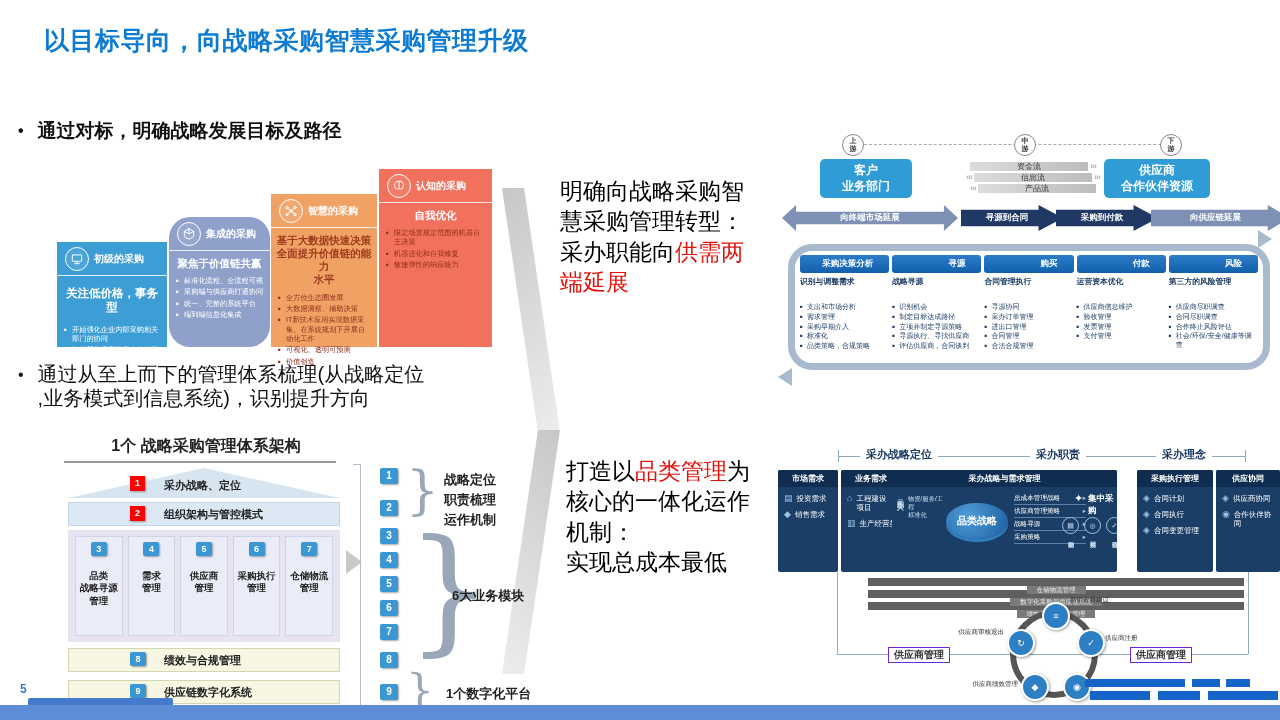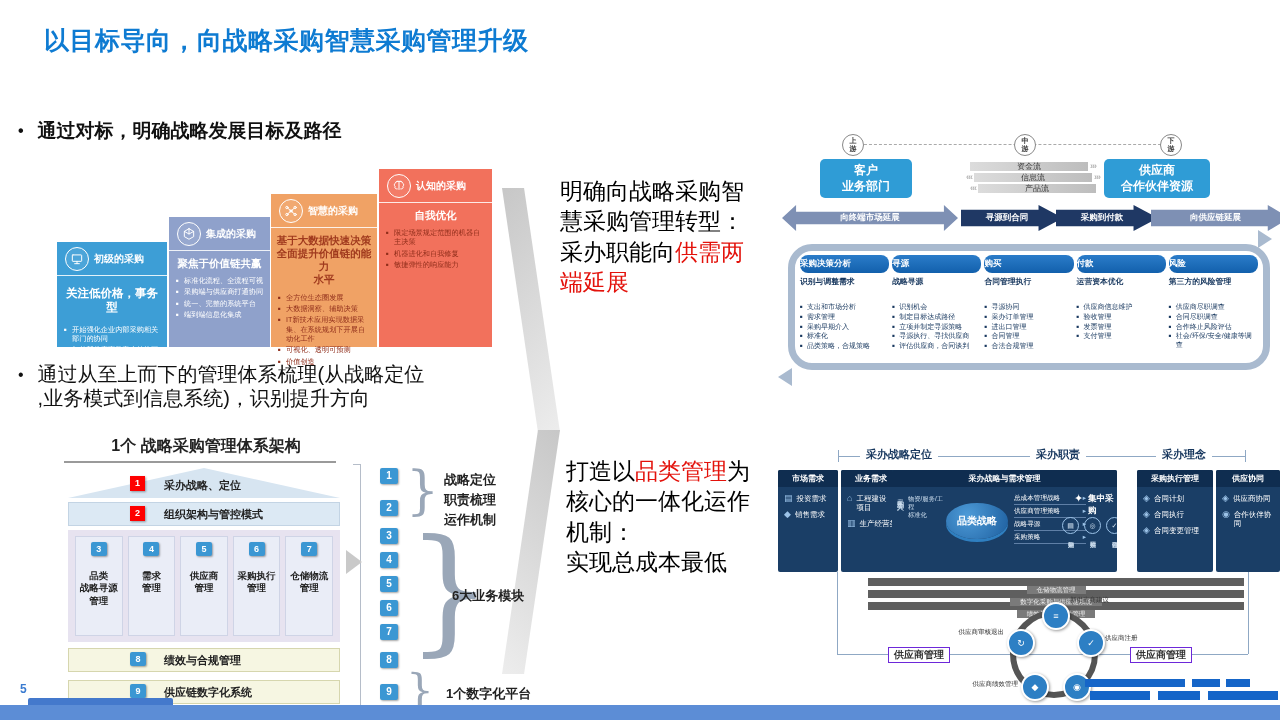--- a/index.html
+++ b/index.html
@@ -21,21 +21,21 @@
     background:linear-gradient(135deg,#c7c7c7,#ededed);
     clip-path:polygon(0 0,38% 0,100% 100%,62% 100%);}
   .chevB{left:502px;top:430px;width:58px;height:244px;
     background:linear-gradient(45deg,#ededed,#c7c7c7);
     clip-path:polygon(62% 0,100% 0,38% 100%,0 100%);}
 
   
   .stairs{left:55px;top:165px;width:440px;height:182px;}
   .step{position:absolute;bottom:0;color:#fff;}
   .s1{left:2px;width:110px;height:105px;background:#3D9ED6;}
-  .s2{left:114px;width:101px;height:130px;background:#8FA1CB;}
+  .s2{left:114px;width:101px;height:130px;background:#8FA1CB;border-radius:21px;}
   .s3{left:216px;width:106px;height:153px;background:#F0A265;}
   .s4{left:324px;width:113px;height:178px;background:#F2715C;}
   .shead{display:flex;align-items:center;gap:5px;padding:5px 6px 4px 8px;border-bottom:1px solid rgba(255,255,255,.85);}
   .sicon{width:22px;height:22px;border:1.5px solid #fff;border-radius:50%;flex:0 0 auto;
     display:flex;align-items:center;justify-content:center;background:rgba(255,255,255,.08);}
   .sicon svg{width:14px;height:14px;stroke:#fff;fill:none;stroke-width:1.7;stroke-linecap:round;stroke-linejoin:round;}
   .sname{font-size:10px;font-weight:bold;}
   .ssub{font-size:10.5px;font-weight:bold;text-align:center;padding:6px 4px 2px;white-space:pre-line;line-height:1.25;}
   .s1 .ssub{font-size:11.5px;padding-top:10px;}
   .s3 .ssub{color:#A03A1E;}
@@ -67,21 +67,21 @@
     display:flex;align-items:center;justify-content:center;}
   .a-dbl{left:0;width:176px;background:#7E90B4;
     clip-path:polygon(0 50%,8% 0,8% 26%,92% 26%,92% 0,100% 50%,92% 100%,92% 74%,8% 74%,8% 100%);}
   .a-n1{left:179px;width:92px;background:#1F3864;clip-path:polygon(0 18%,76% 18%,76% 0,100% 50%,76% 100%,76% 82%,0 82%);padding-right:10px;}
   .a-n2{left:274px;width:92px;background:#1F3864;clip-path:polygon(0 18%,76% 18%,76% 0,100% 50%,76% 100%,76% 82%,0 82%);padding-right:10px;}
   .a-r{left:369px;width:129px;background:#7E90B4;clip-path:polygon(0 18%,84% 18%,84% 0,100% 50%,84% 100%,84% 82%,0 82%);padding-right:10px;}
   .fcontainer{left:6px;top:116px;width:482px;height:126px;border:7px solid #A9BACF;border-radius:24px;background:#fff;box-sizing:border-box;}
   .fcols{display:flex;gap:3px;padding:4px 5px 0;}
   .fcol{flex:1;min-width:0;}
   .fhead{background:linear-gradient(#2B7CC9,#1260AC);color:#fff;font-weight:bold;font-size:8.5px;
-    text-align:left;padding:3px 0;border-radius:8px;}
+    text-align:right;padding:3px 16px;border-radius:3px;}
   .fsub{font-size:7.8px;font-weight:bold;color:#17375E;margin:3px 0 16px;}
   .flist{list-style:none;margin:0;padding:0;}
   .flist li{font-size:7px;color:#17375E;line-height:1.25;position:relative;padding-left:7px;margin-bottom:1px;}
   .flist li::before{content:"■";font-size:4.5px;position:absolute;left:0;top:1px;}
   .fband{left:6px;top:238px;width:482px;text-align:center;background:#C2CDDC;border-radius:0 0 14px 14px;
     font-size:10.5px;font-weight:bold;color:#1F3864;padding:2px 0;}
   .notch1{left:476px;top:102px;width:0;height:0;border-left:14px solid #A9BACF;border-top:9px solid transparent;border-bottom:9px solid transparent;}
   .notch2{left:-4px;top:240px;width:0;height:0;border-right:14px solid #A9BACF;border-top:9px solid transparent;border-bottom:9px solid transparent;}
 
   

